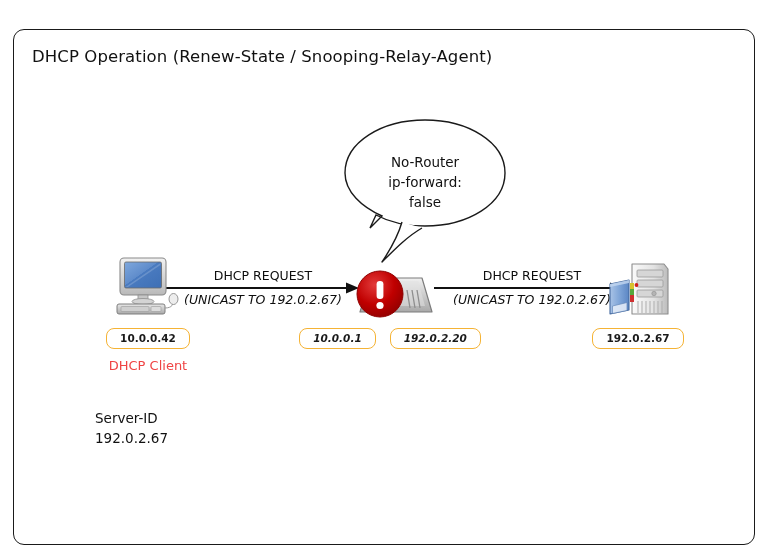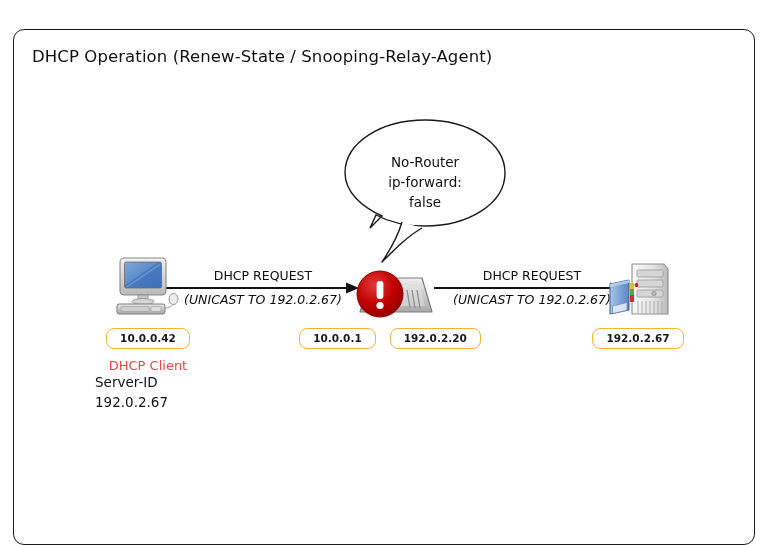--- a/index.html
+++ b/index.html
@@ -87,21 +87,21 @@
     line-height: 13px;
     white-space: nowrap;
   }
   .node-label {
     margin-top: 9px;
     font-size: 13px;
     color: #ef4444;
     white-space: nowrap;
   }
   #node-client  { left: 58px;  top: 238px; width: 180px; }
-  #node-relay   { left: 290px; top: 238px; width: 200px; }
+  #node-relay   { left: 290px; top: 238px; width: 200px; font-style: italic; }
   #node-server  { left: 548px; top: 238px; width: 180px; }
 
   
   .arrow {
     position: absolute;
     width: 200px;
     height: 60px;
   }
   #arrow-1 { left: 163px; top: 243px; }
   #arrow-2 { left: 432px; top: 243px; }
@@ -114,21 +114,21 @@
     white-space: nowrap;
   }
   .arrow-top { top: 9px; }
   .arrow-bottom { top: 33px; font-style: italic; }
   .arrow-line { position: absolute; left: 0; top: 22px; }
 
   
   .note {
     position: absolute;
     left: 95px;
-    top: 356px;
+    top: 392px;
     font-size: 13.5px;
     line-height: 20px;
     color: #111111;
   }
   .note div { white-space: nowrap; }
 </style>
 </head>
 <body>
 
 <div id="canvas">

